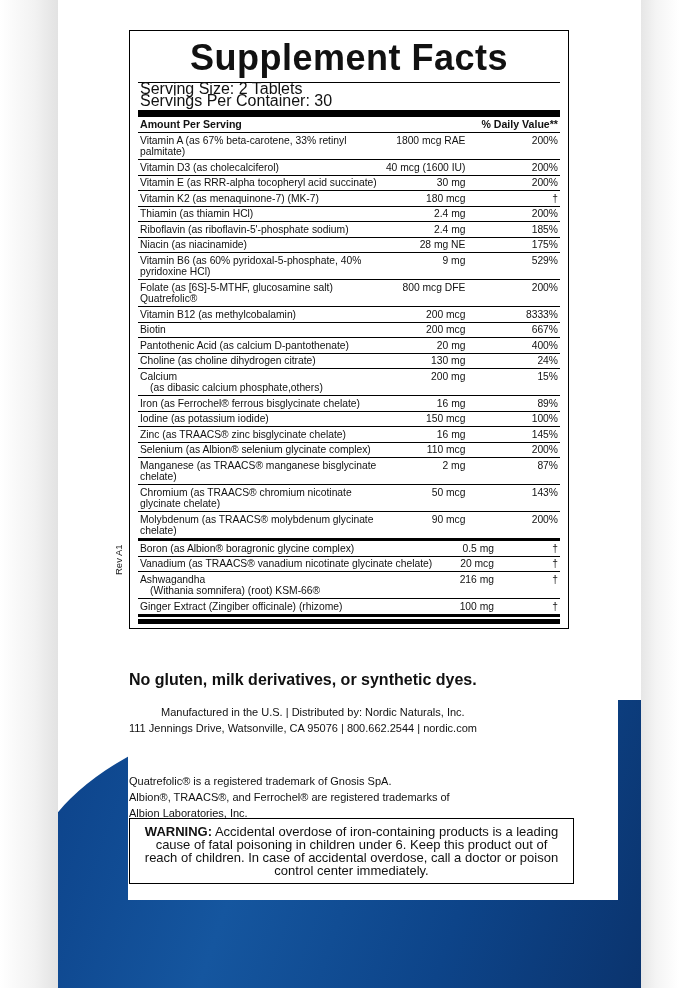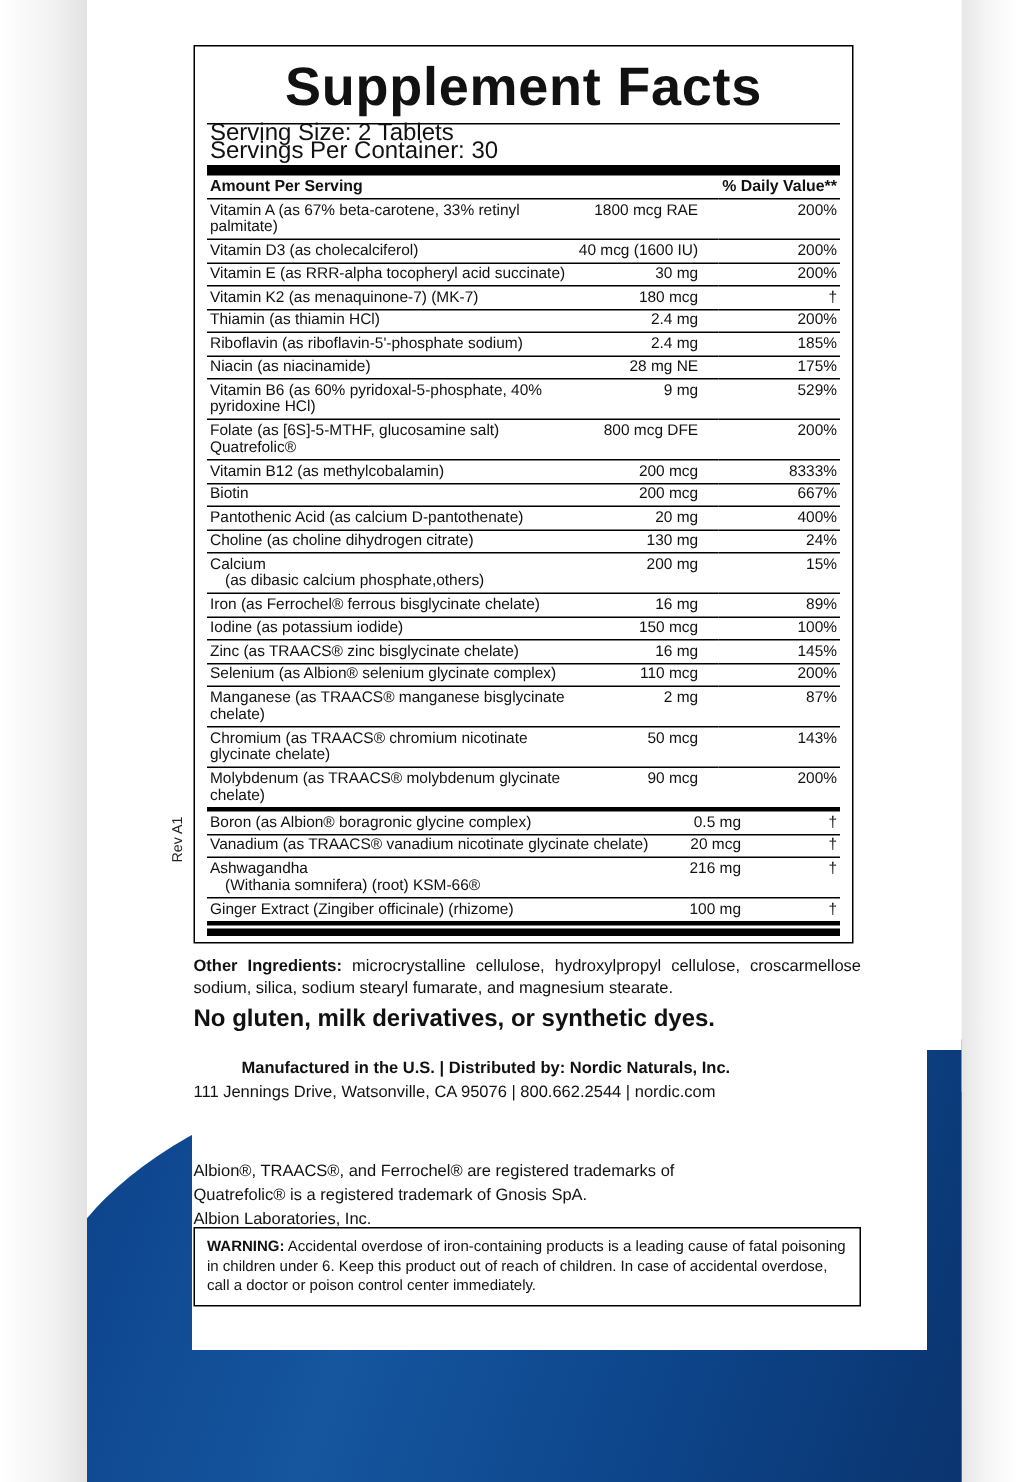--- a/index.html
+++ b/index.html
@@ -177,39 +177,40 @@
     font-weight: bold;
   }
 
   .mfg {
     position: absolute;
     left: 71px;
     top: 705px;
     font-size: 11px;
     line-height: 15.5px;
   }
-  .mfg .line1 { font-weight: bold; padding-left: 32px; }
+  .mfg .line1 { font-weight: normal; padding-left: 32px; }
   .trademarks {
     position: absolute;
     left: 71px;
     top: 773px;
     font-size: 11px;
     line-height: 16px;
   }
   .warning {
     position: absolute;
     left: 71px;
     top: 818px;
     width: 445px;
     border: 1px solid #000;
     background: #fff;
     padding: 6px 8px;
     box-sizing: border-box;
-    font-size: 10px;
+    font-size: 13px;
     line-height: 13px;
+    text-align: center;
   }
   .warning b { font-weight: bold; }
 </style>
 </head>
 <body>
 
 <div class="package">
   <div class="edge-left"></div>
   <div class="edge-right"></div>
 
@@ -369,34 +370,30 @@
             </tr>
           </tbody>
       </table>
 
       <div class="rule-med"></div>
       <div class="sf-bottom-rule"></div>
     </div>
 
     <div class="rev">Rev A1</div>
 
-    <div class="other-ing">
-      <b>Other Ingredients:</b>
-      <span>microcrystalline cellulose, hydroxylpropyl cellulose, croscarmellose sodium, silica, sodium stearyl fumarate, and magnesium stearate.</span>
-    </div>
     <div class="no-gluten">No gluten, milk derivatives, or synthetic dyes.</div>
 
     <div class="mfg">
       <div class="line1">Manufactured in the U.S. | Distributed by: Nordic Naturals, Inc.</div>
       <div>111 Jennings Drive, Watsonville, CA 95076 | 800.662.2544 | nordic.com</div>
     </div>
 
     <div class="trademarks">
+      <div>Quatrefolic® is a registered trademark of Gnosis SpA.</div>
       <div>Albion®, TRAACS®, and Ferrochel® are registered trademarks of</div>
-      <div>Quatrefolic® is a registered trademark of Gnosis SpA.</div>
       <div>Albion Laboratories, Inc.</div>
       <div>KSM-66® is a registered trademark of Ixoreal Biomed Private Limited.</div>
     </div>
 
     <div class="warning">
       <b>WARNING:</b><span> Accidental overdose of iron-containing products is a leading cause of fatal poisoning in children under 6. Keep this product out of reach of children. In case of accidental overdose, call a doctor or poison control center immediately.</span>
     </div>
   </div>
 </div>
 

